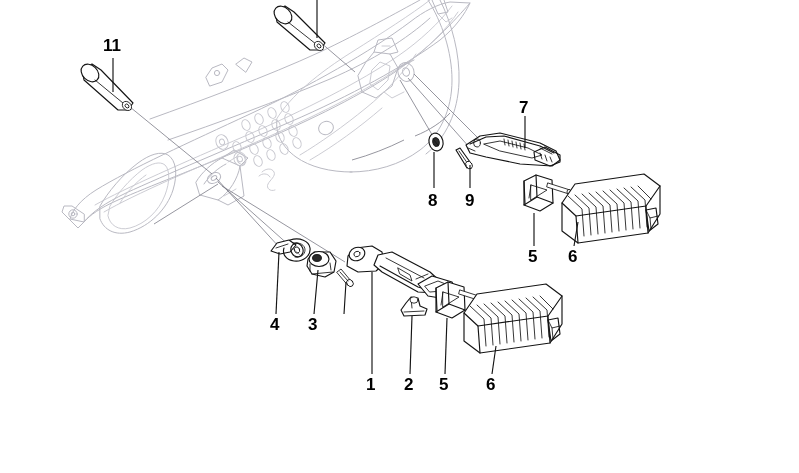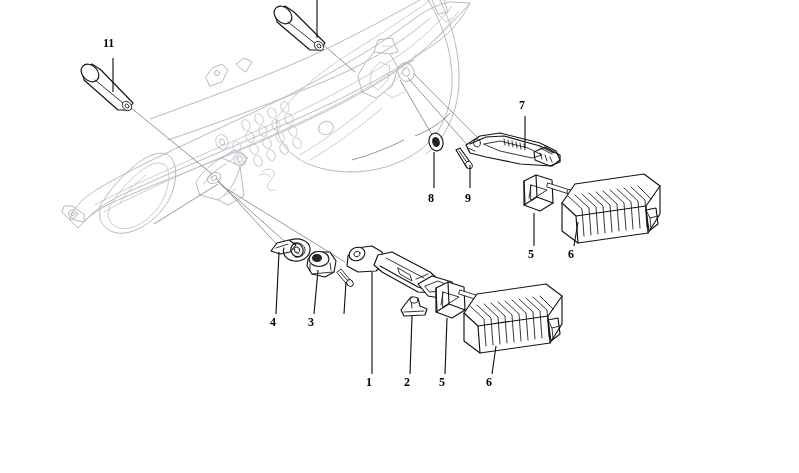--- a/index.html
+++ b/index.html
@@ -17,23 +17,23 @@
   }
   #diagram-svg {
     position: absolute;
     left: 0;
     top: 0;
     width: 799px;
     height: 473px;
   }
   .callout-label {
     position: absolute;
-    font-family: Liberation Serif, serif;
+    font-family: Liberation Sans, sans-serif;
     font-weight: bold;
-    font-size: 12px;
+    font-size: 17px;
     color: #000000;
     line-height: 1;
     white-space: nowrap;
     user-select: none;
   }
 </style>
 </head>
 <body>
 
 <div id="page">

